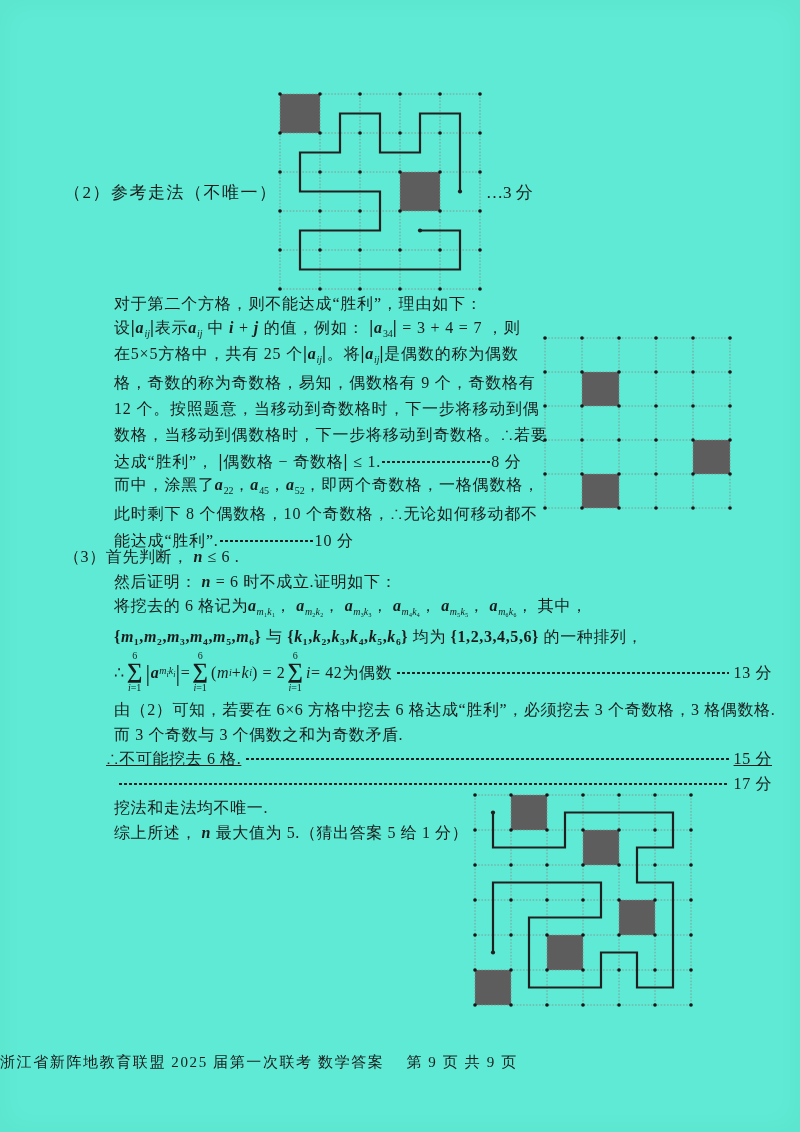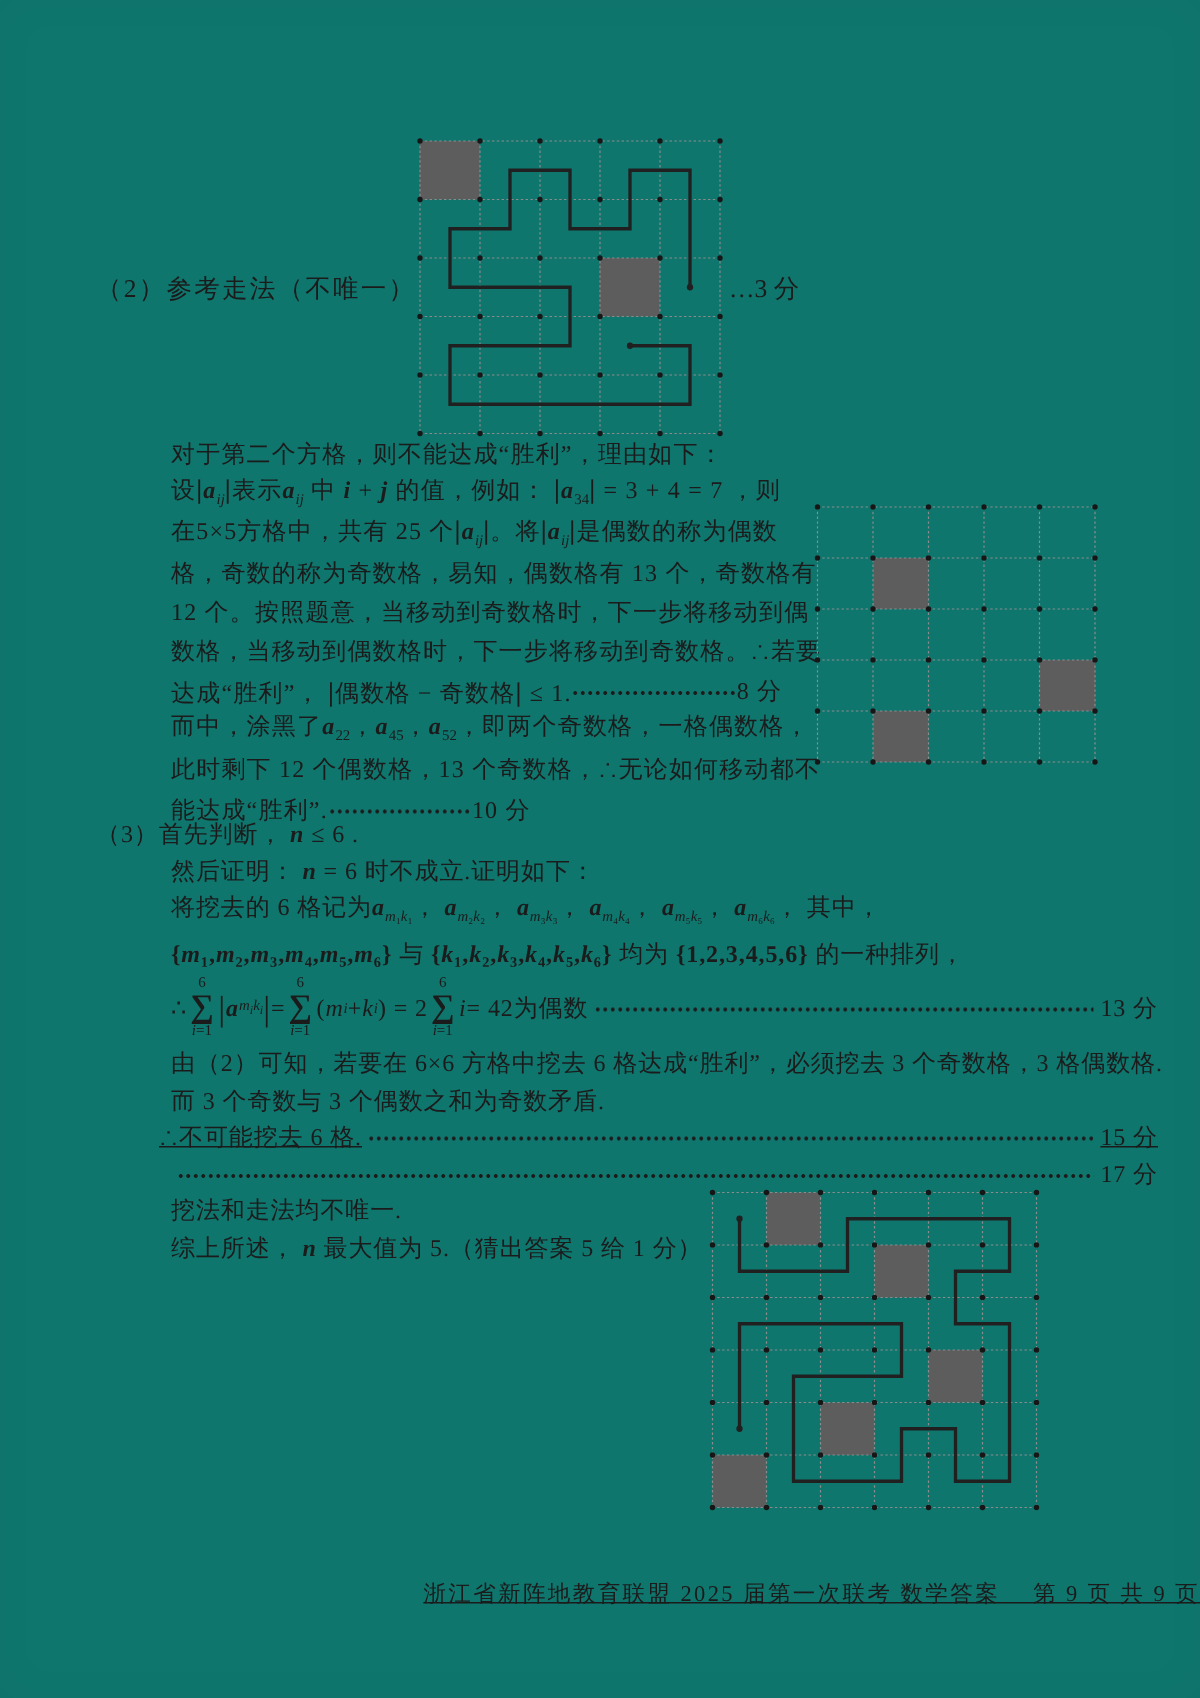--- a/index.html
+++ b/index.html
@@ -1,16 +1,16 @@
 <!DOCTYPE html>
 <html><head>
 <meta charset="utf-8">
 <style>
   html,body{margin:0;padding:0;background:#e8e8e8;}
-  .page{position:relative;width:800px;height:1132px;background:#0f766e;
+  .page{position:relative;width:800px;height:1132px;background:#5eead4;
         font-family:"Liberation Serif","DejaVu Serif",serif;color:#1b1b1b;
         overflow:hidden;box-shadow:inset 0 0 30px rgba(0,0,0,0.03);}
   .abs{position:absolute;}
   .gridbox{position:absolute;}
   #part2-label{left:64px;top:181px;font-size:17px;letter-spacing:1.5px;white-space:nowrap;}
   #part2-score{left:486px;top:181px;font-size:17px;white-space:nowrap;}
   #para1{left:114px;top:291px;width:446px;font-size:16px;letter-spacing:0.8px;}
   #para1 .tline{display:flex;align-items:center;line-height:26.3px;height:26.3px;white-space:nowrap;}
   #sec3{left:64px;top:546px;width:708px;font-size:16px;letter-spacing:0.6px;}
   #sec3 .tline{display:flex;align-items:baseline;line-height:22px;white-space:nowrap;margin-top:2.5px;}
@@ -24,21 +24,21 @@
   .leader.flex{flex:1 1 auto;margin:0 5px 0 4px;}
   .score{white-space:nowrap;}
   sub{font-size:0.62em;letter-spacing:0;}
   sub sub{font-size:0.82em;}
   .tb{font-size:1.12em;font-weight:bold;}
   .tb2{font-size:1.45em;vertical-align:-0.18em;font-weight:normal;}
   .sum{display:inline-flex;flex-direction:column;align-items:center;line-height:1;
        vertical-align:middle;margin:0 3px 0 2px;transform:translateY(-1px);letter-spacing:0;}
   .sum .l{font-size:10px;line-height:1.15;}
   .sum .s{font-size:22px;line-height:0.95;font-weight:bold;}
-  .footer{left:0;top:1053px;width:100%;text-align:right;font-size:15px;letter-spacing:1.6px;text-decoration:underline;}
+  .footer{left:0;top:1053px;width:100%;text-align:left;font-size:15px;letter-spacing:1.6px;}
   i{font-style:italic;}
 </style>
 </head>
 <body>
 
 <div class="page">
 
   <div class="gridbox" style="left: 276px; top: 90px;"><svg width="208" height="203" viewBox="-4 -4 208 203">
         <rect x="0" y="0" width="40" height="39" fill="#5d5d5d"></rect>
         <rect x="120" y="78" width="40" height="39" fill="#5d5d5d"></rect>
@@ -106,38 +106,38 @@
       <div class="tline">
         <span class="tx">对于第二个方格，则不能达成“胜利”，理由如下：</span>
       </div>
       <div class="tline">
         <span class="tx">设<span class="tb">|</span><b><i>a</i></b><sub><i>ij</i></sub><span class="tb">|</span>表示<b><i>a</i></b><sub><i>ij</i></sub> 中 <b><i>i</i></b> + <b><i>j</i></b> 的值，例如： <span class="tb">|</span><b><i>a</i></b><sub>34</sub><span class="tb">|</span> = 3 + 4 = 7 ，则</span>
       </div>
       <div class="tline">
         <span class="tx">在5×5方格中，共有 25 个<span class="tb">|</span><b><i>a</i></b><sub><i>ij</i></sub><span class="tb">|</span>。将<span class="tb">|</span><b><i>a</i></b><sub><i>ij</i></sub><span class="tb">|</span>是偶数的称为偶数</span>
       </div>
       <div class="tline">
-        <span class="tx">格，奇数的称为奇数格，易知，偶数格有 13 个，奇数格有</span>
+        <span class="tx">格，奇数的称为奇数格，易知，偶数格有 9 个，奇数格有</span>
       </div>
       <div class="tline">
         <span class="tx">12 个。按照题意，当移动到奇数格时，下一步将移动到偶</span>
       </div>
       <div class="tline">
         <span class="tx">数格，当移动到偶数格时，下一步将移动到奇数格。∴若要</span>
       </div>
       <div class="tline">
         <span class="tx">达成“胜利”， <span class="tb">|</span>偶数格 − 奇数格<span class="tb">|</span> ≤ 1.</span>
         <span class="leader" style="width: 110px;"></span>
         <span class="score">8 分</span>
       </div>
       <div class="tline">
         <span class="tx">而中，涂黑了<b><i>a</i></b><sub>22</sub>，<b><i>a</i></b><sub>45</sub>，<b><i>a</i></b><sub>52</sub>，即两个奇数格，一格偶数格，</span>
       </div>
       <div class="tline">
-        <span class="tx">此时剩下 12 个偶数格，13 个奇数格，∴无论如何移动都不</span>
+        <span class="tx">此时剩下 8 个偶数格，10 个奇数格，∴无论如何移动都不</span>
       </div>
       <div class="tline">
         <span class="tx">能达成“胜利”.</span>
         <span class="leader" style="width: 96px;"></span>
         <span class="score">10 分</span>
       </div>
     </div>
 
   <div class="gridbox" style="left: 541px; top: 334px;"><svg width="193" height="178" viewBox="-4 -4 193 178">
         <rect x="37" y="34" width="37" height="34" fill="#5d5d5d"></rect>

